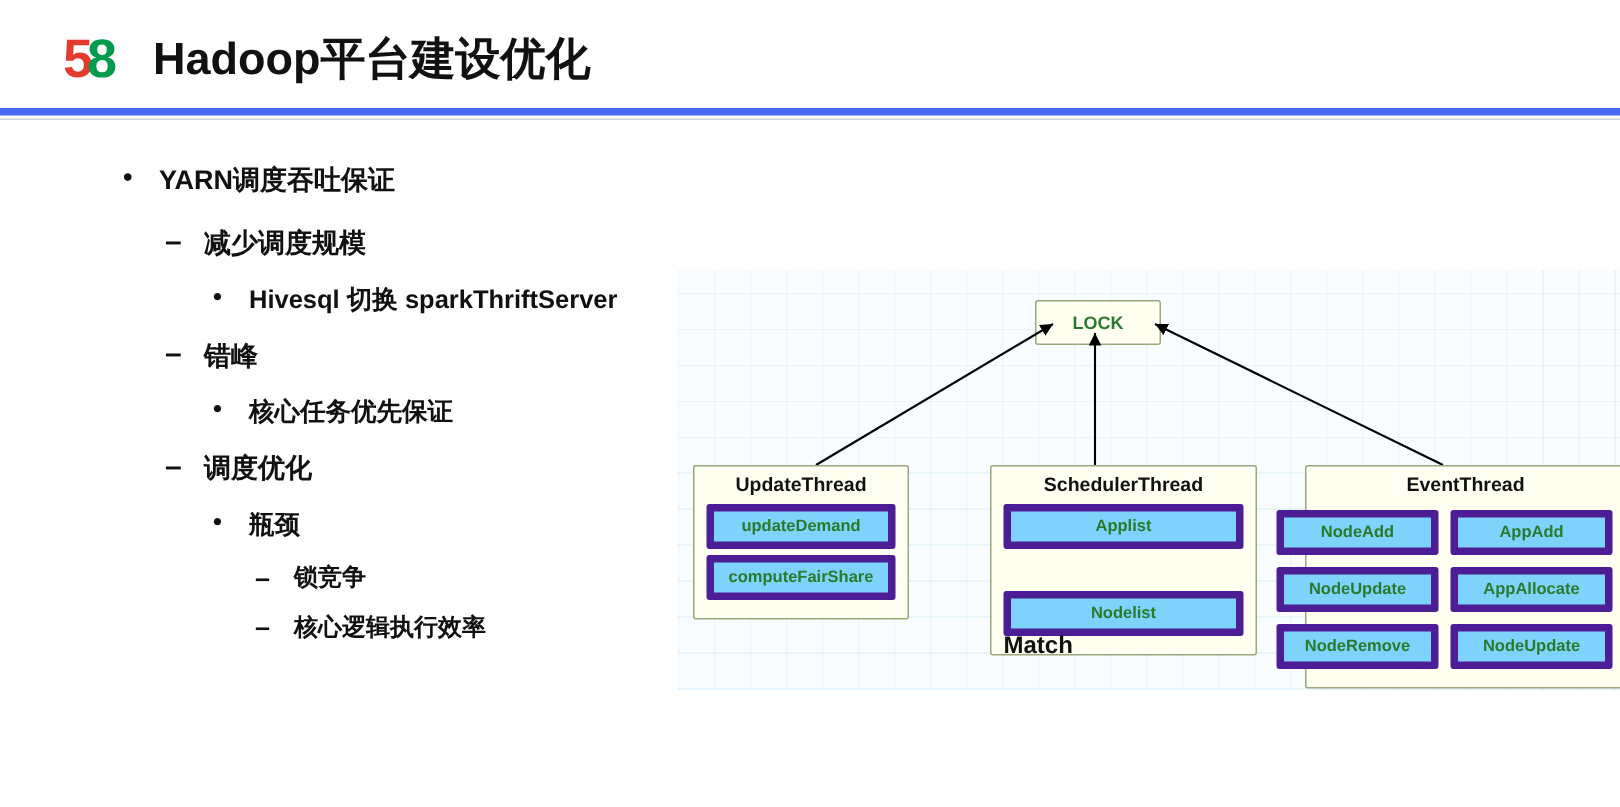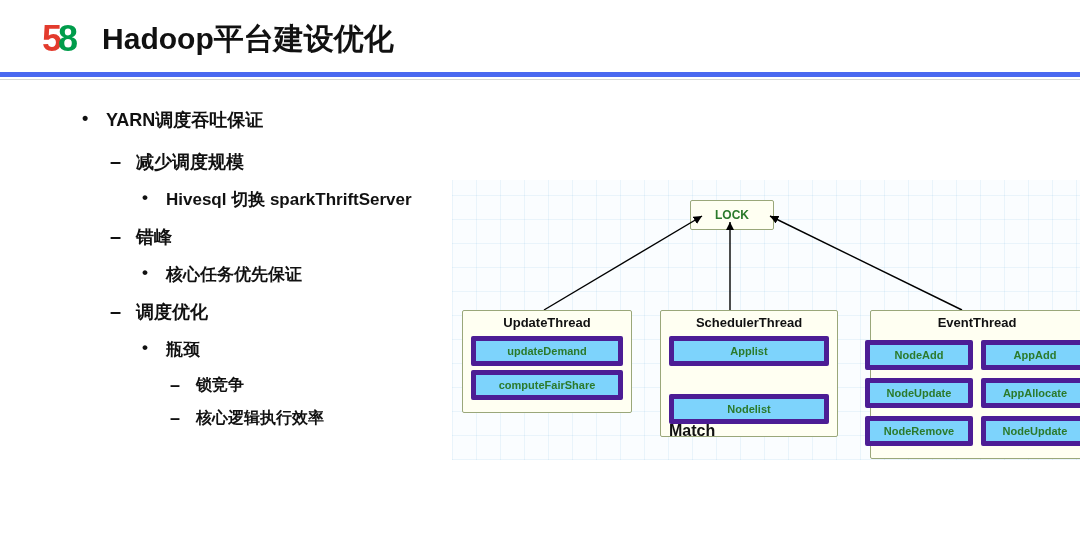--- a/index.html
+++ b/index.html
@@ -188,36 +188,36 @@
         <marker id="ah" markerWidth="8" markerHeight="8" refX="6" refY="3" orient="auto">
           <path d="M0,0 L6,3 L0,6 Z" fill="#000"></path>
         </marker>
       </defs>
       <line x1="92" y1="130" x2="250" y2="36" stroke="#000" stroke-width="1.4" marker-end="url(#ah)"></line>
       <line x1="278" y1="130" x2="278" y2="42" stroke="#000" stroke-width="1.4" marker-end="url(#ah)"></line>
       <line x1="510" y1="130" x2="318" y2="36" stroke="#000" stroke-width="1.4" marker-end="url(#ah)"></line>
       <line x1="278" y1="176" x2="278" y2="206" stroke="#000" stroke-width="1.2" stroke-dasharray="3 3"></line>
     </svg>
 
-    <div class="node-outer" style="left:10px; top:130px; width:170px;">
+    <div class="node-outer" style="left:10px; top:130px; width:144px;">
       <div class="cap">UpdateThread</div>
       <span class="chip">updateDemand</span>
       <span class="chip">computeFairShare</span>
     </div>
 
     <div class="node-outer" style="left:208px; top:130px; width:178px;">
       <div class="cap">SchedulerThread</div>
       <span class="chip">Applist</span>
       <div class="match-label" style="left:0; right:0; top:56px; position:relative; margin-top:-4px; margin-bottom:-6px;">Match</div>
       <span class="chip" style="margin-top:16px;">Nodelist</span>
     </div>
 
     <div class="node-outer" style="left:418px; top:130px; width:214px;">
       <div class="cap">EventThread</div>
-      <div style="display:flex; gap:8px; justify-content:center;">
+      <div style="display:flex; gap:8px; justify-content:flex-end;">
         <div style="display:flex; flex-direction:column;">
           <span class="chip">NodeAdd</span>
           <span class="chip">NodeUpdate</span>
           <span class="chip">NodeRemove</span>
         </div>
         <div style="display:flex; flex-direction:column;">
           <span class="chip">AppAdd</span>
           <span class="chip">AppAllocate</span>
           <span class="chip">NodeUpdate</span>
         </div>

